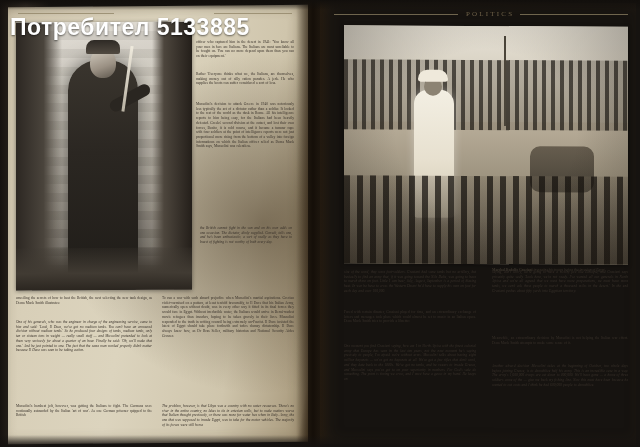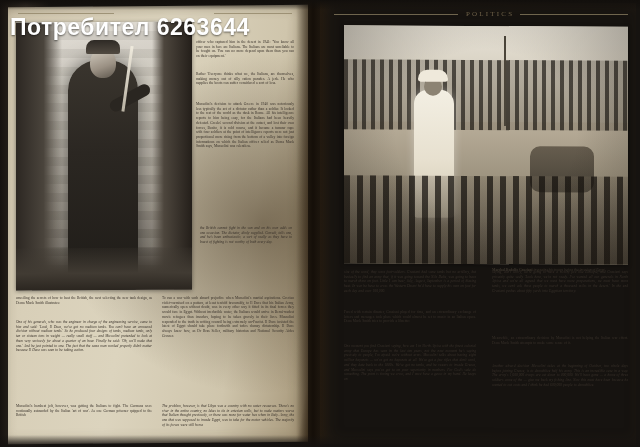--- a/index.html
+++ b/index.html
@@ -318,14 +318,14 @@
   <div class="caption" style="left:492px; top:268px;"></div>
 
   <div class="caption" style="left:492px; top:268px; width:138px;">
     <b>Marshal Rodolfo Graziani</b><span> inspecting his troops before the invasion of Egypt.</span>
   </div>
 
   <div class="gutter"></div>
   <div class="edge-top"></div>
   <div class="edge-bottom"></div>
 
-  <div class="stamp">Потребител 6263644</div>
+  <div class="stamp">Потребител 5133885</div>
 </div>
 
 </body></html>

